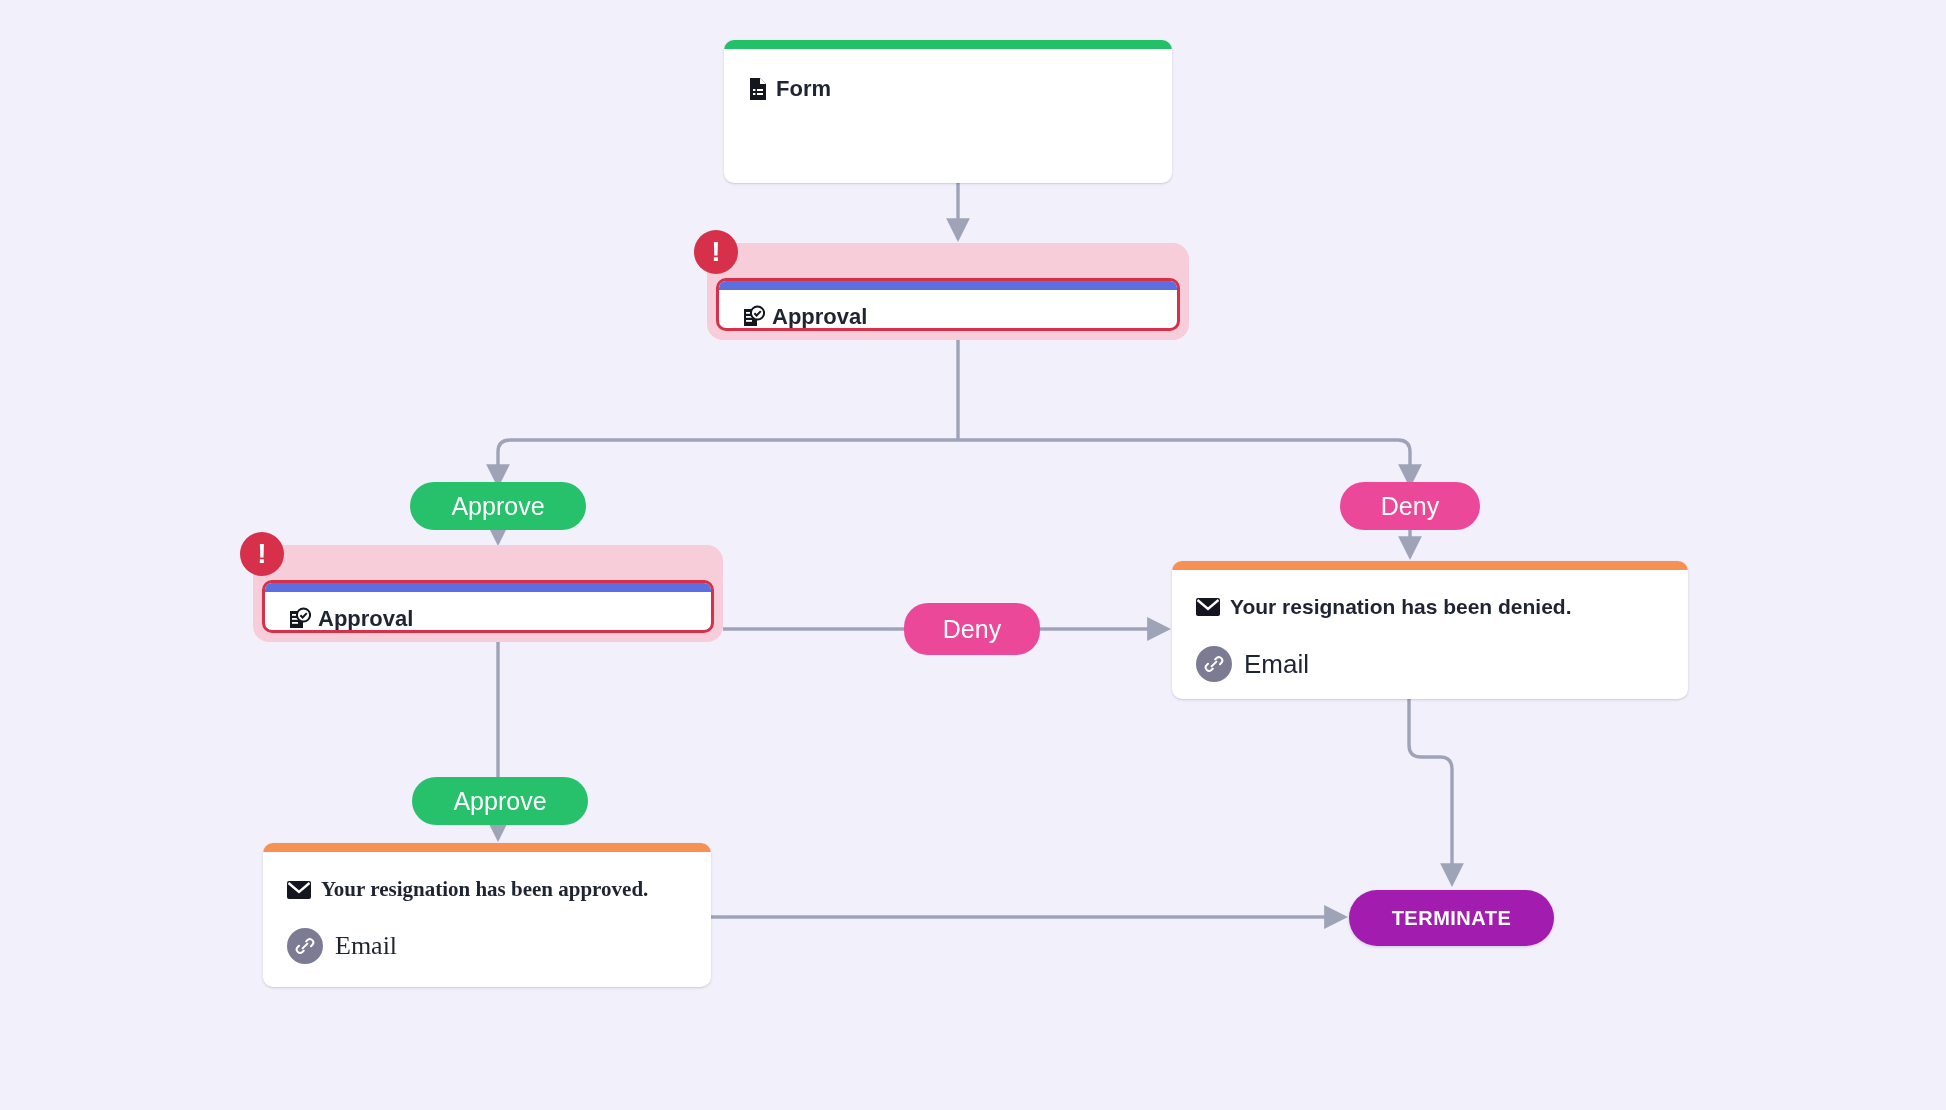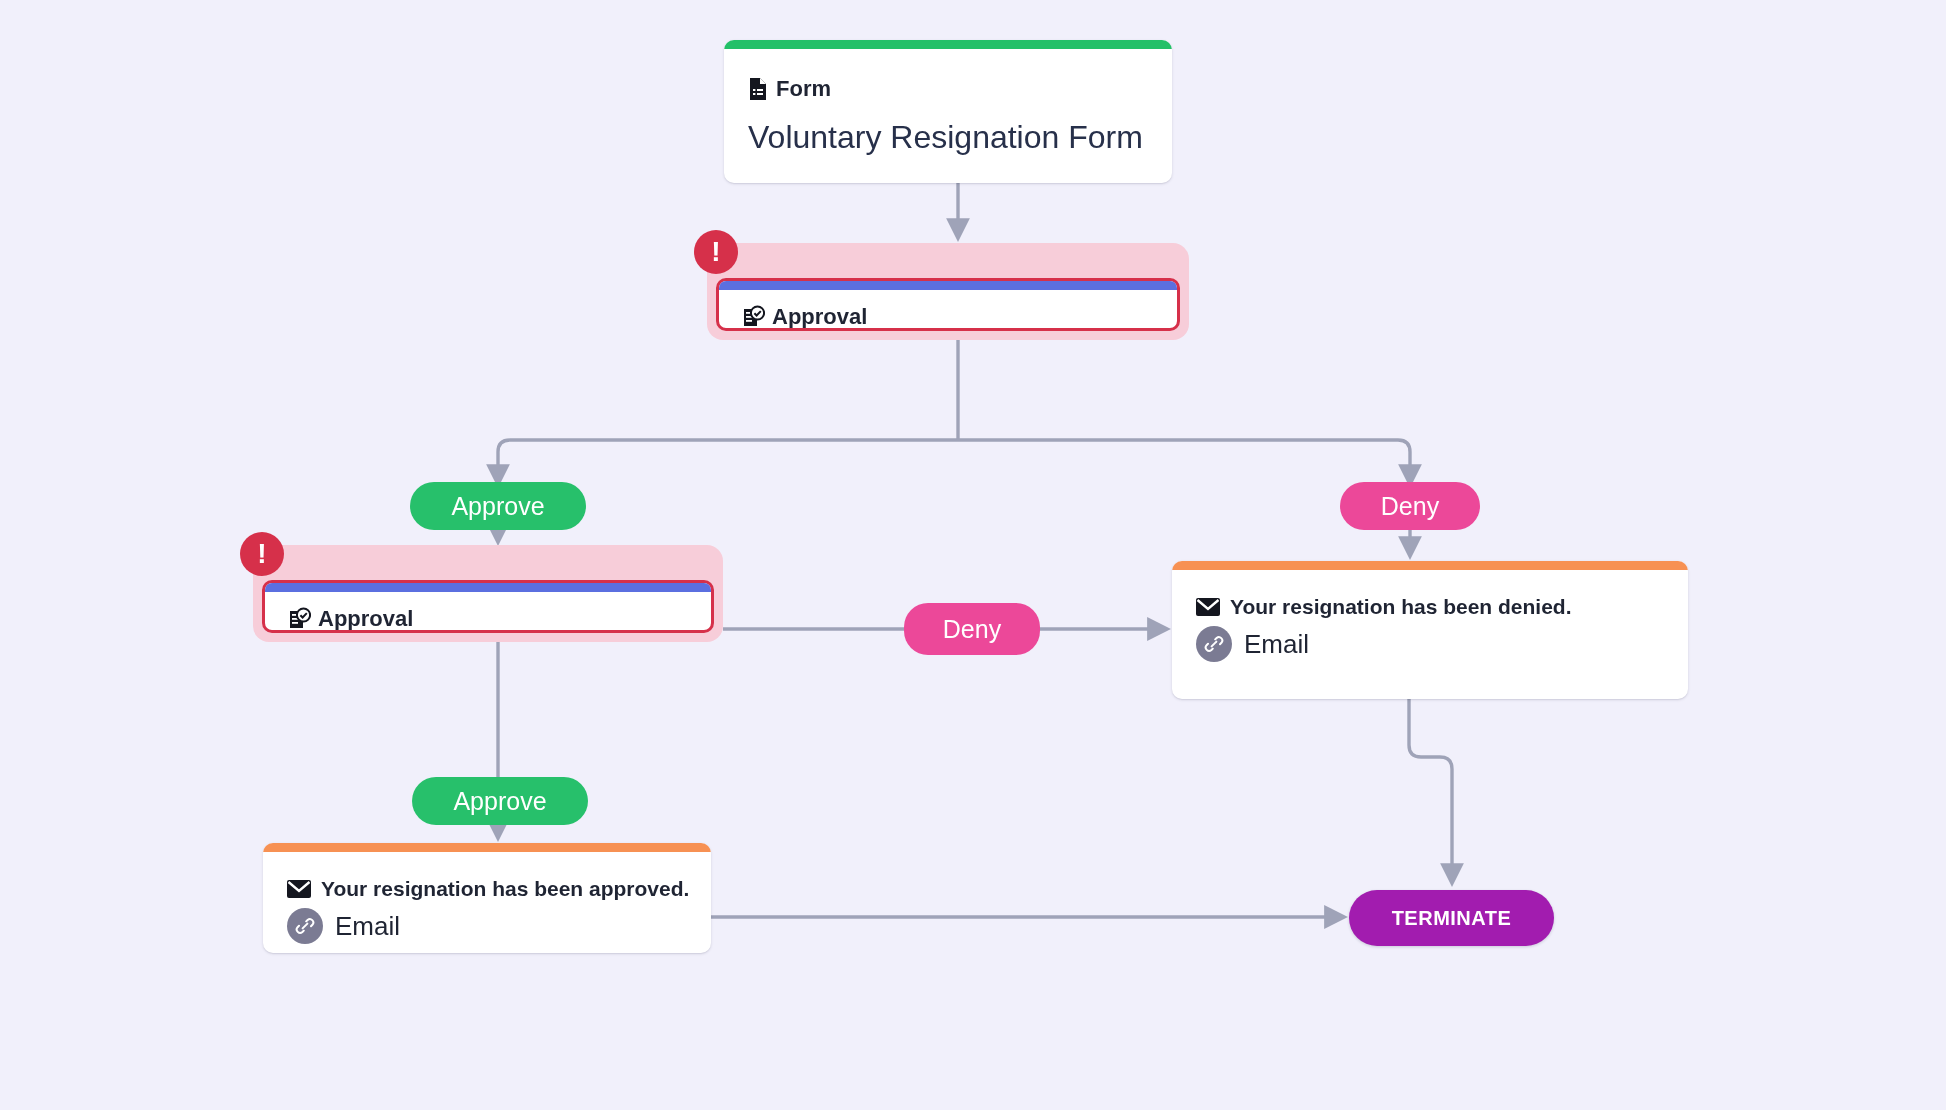--- a/index.html
+++ b/index.html
@@ -161,35 +161,35 @@
   #node-approval-vp { left: 253px; top: 545px; width: 470px; height: 97px; }
   #node-approval-vp .row-title { left: 24px; top: 23px; font-size: 22px; }
   #node-approval-vp .row-title .label { margin-left: 7px; }
   #node-approval-vp .row-sub { left: 24px; top: 63px; font-size: 26px; }
   #node-approval-vp .row-sub .subtext { margin-left: 12px; }
 
   
   .email-node .topbar { background: #f79153; }
   .email-node .row-title { left: 24px; top: 25px; font-size: 21px; }
   .email-node .row-title .label { margin-left: 10px; }
-  .email-node .row-sub { left: 24px; top: 56px; font-size: 26px; }
+  .email-node .row-sub { left: 24px; top: 76px; font-size: 26px; }
   .email-node .row-sub .subtext { margin-left: 12px; }
   .link-avatar {
     width: 36px;
     height: 36px;
     border-radius: 50%;
     background: #7b7b93;
     color: #ffffff;
     display: flex;
     align-items: center;
     justify-content: center;
     flex: none;
   }
   #node-email-denied { left: 1172px; top: 561px; width: 516px; height: 138px; }
-  #node-email-approved { left: 263px; top: 843px; width: 448px; height: 110px; }
+  #node-email-approved { left: 263px; top: 843px; width: 448px; height: 144px; font-family: Liberation Serif, serif; }
 
   
   .pill {
     position: absolute;
     display: flex;
     align-items: center;
     justify-content: center;
     border-radius: 24px;
     color: #ffffff;
     font-size: 25px;
@@ -269,21 +269,20 @@
             <path d="M2,1 h10 l6,6 v16 h-16 z" fill="#14161f"></path>
             <path d="M12,1 l6,6 h-6 z" fill="#ffffff"></path>
             <rect x="5" y="12" width="2.4" height="2" fill="#ffffff"></rect>
             <rect x="9" y="12" width="6" height="2" fill="#ffffff"></rect>
             <rect x="5" y="16" width="2.4" height="2" fill="#ffffff"></rect>
             <rect x="9" y="16" width="6" height="2" fill="#ffffff"></rect>
           </svg>
         </span>
         <span class="label">Form</span>
       </div>
-      <div class="form-name">Voluntary Resignation Form</div>
     </div>
   </div>
 
   <div class="approval-wrap" id="node-approval-hr">
     <div class="approval-halo"></div>
     <div class="approval-card">
       <div class="topbar"></div>
       <div class="row-title">
         <span class="icon-inline">
           <svg width="22" height="24" viewBox="0 0 22 24">

